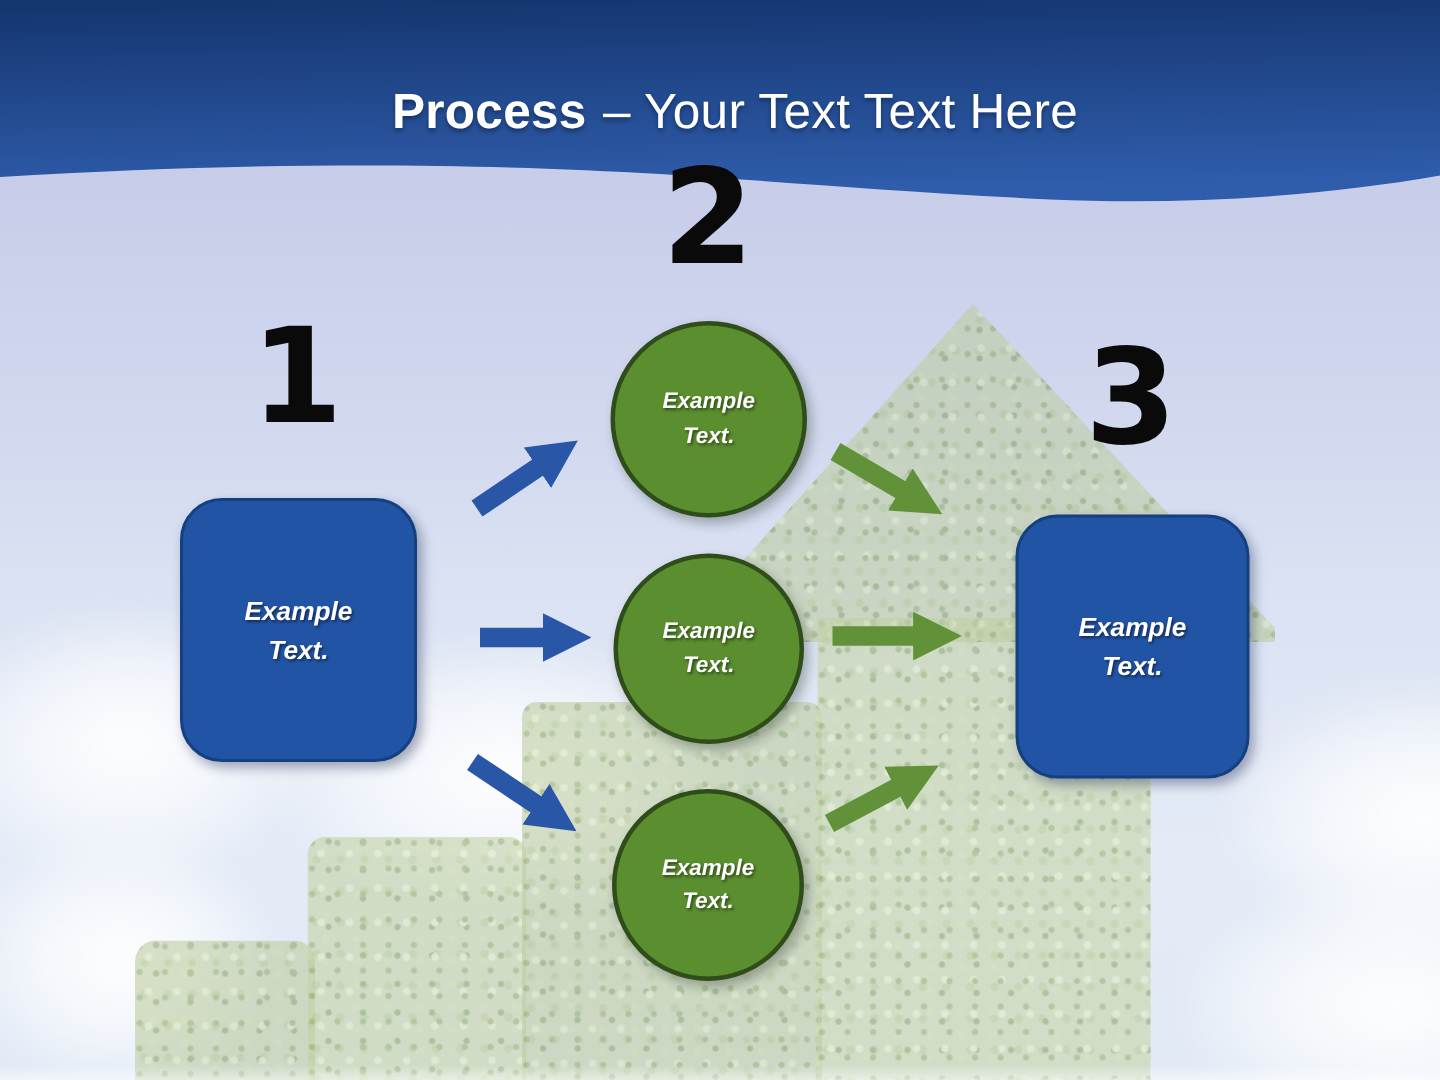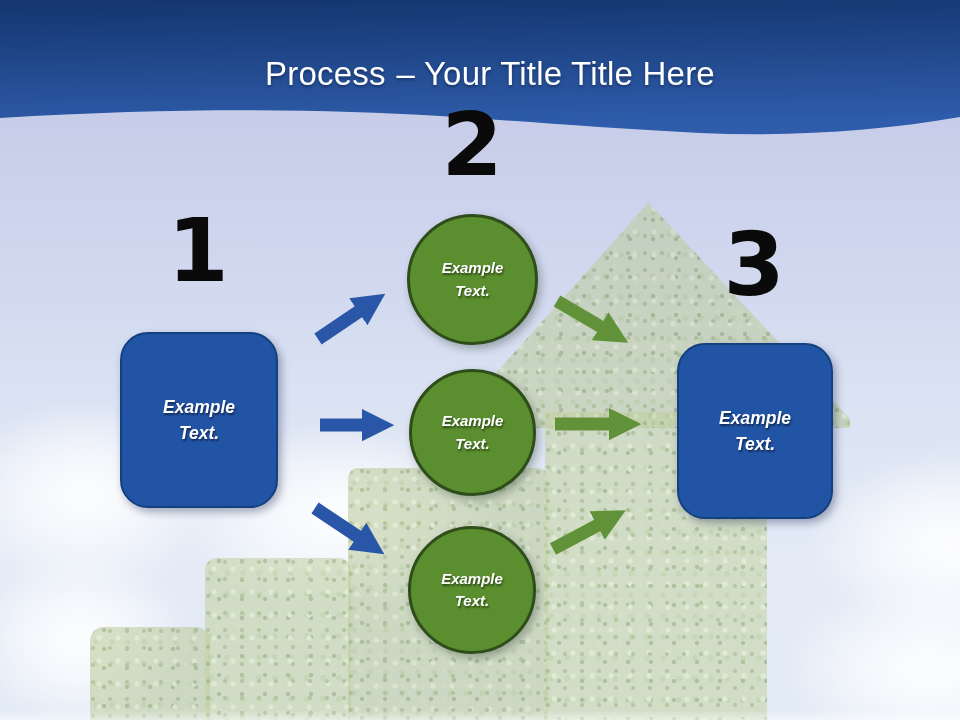--- a/index.html
+++ b/index.html
@@ -21,21 +21,21 @@
     background-size:17px 17px,19px 23px,23px 19px,16px 21px,21px 15px;}
   .hedge-head{clip-path:polygon(49% 2%,100% 96%,100% 100%,0 100%,0 96%);}
   .bottom-fade{position:absolute;left:0;bottom:0;width:100%;height:10px;
     background:linear-gradient(180deg,rgba(255,255,255,0),rgba(255,255,255,.5));}
   
   .header-svg{position:absolute;top:0;left:0;}
   .page-title{
     position:absolute;top:55px;left:0;width:100%;text-align:center;padding-left:20px;box-sizing:border-box;
     color:var(--title_color,#fff);font-size:33px;letter-spacing:.2px;
     text-shadow:0 2px 3px rgba(0,0,20,.35);white-space:nowrap;}
-  .page-title .emph{font-weight:400;}
+  .page-title .emph{font-weight:700;}
   .page-title .rest{font-weight:400;margin-left:.33em;}
   
   .step-number{
     position:absolute;transform:translateX(-50%);
     font-family:"DejaVu Sans",sans-serif;font-weight:700;font-size:88px;line-height:1;
     color:var(--number_color,#0a0a0a);}
   
   .proc-box{
     position:absolute;border-radius:28px;box-sizing:border-box;
     background:var(--box_fill,#2254a6);
@@ -85,21 +85,21 @@
     <defs>
       <linearGradient id="hdr" x1="0" y1="0" x2="0.12" y2="1">
         <stop offset="0" style="stop-color:var(--header_gradient_top,#14356e)"></stop>
         <stop offset="1" style="stop-color:var(--header_gradient_bottom,#2f5dac)"></stop>
       </linearGradient>
     </defs>
     <path d="M0,0 H960 V117 C880,131 790,137 700,133 C600,128 520,121 440,116 C320,109 180,107 0,118 Z" fill="url(#hdr)"></path>
   </svg>
 
   <div class="page-title">
-    <span class="emph">Process</span><span class="rest">– Your Title Title Here</span>
+    <span class="emph">Process</span><span class="rest">– Your Text Text Here</span>
   </div>
 
   <div class="step-number" style="left:198px;top:207px;">1</div>
   <div class="step-number" style="left:472px;top:101px;">2</div>
   <div class="step-number" style="left:754px;top:221px;">3</div>
 
   <svg class="arrows" width="960" height="720" viewBox="0 0 960 720">
     <defs>
       <marker id="mh-blue" viewBox="0 0 10 10" refX="1" refY="5" markerWidth="2.5" markerHeight="2.7" orient="auto-start-reverse" markerUnits="strokeWidth">
         <path class="fill-blue" d="M0 0 L10 5 L0 10 z"></path>

